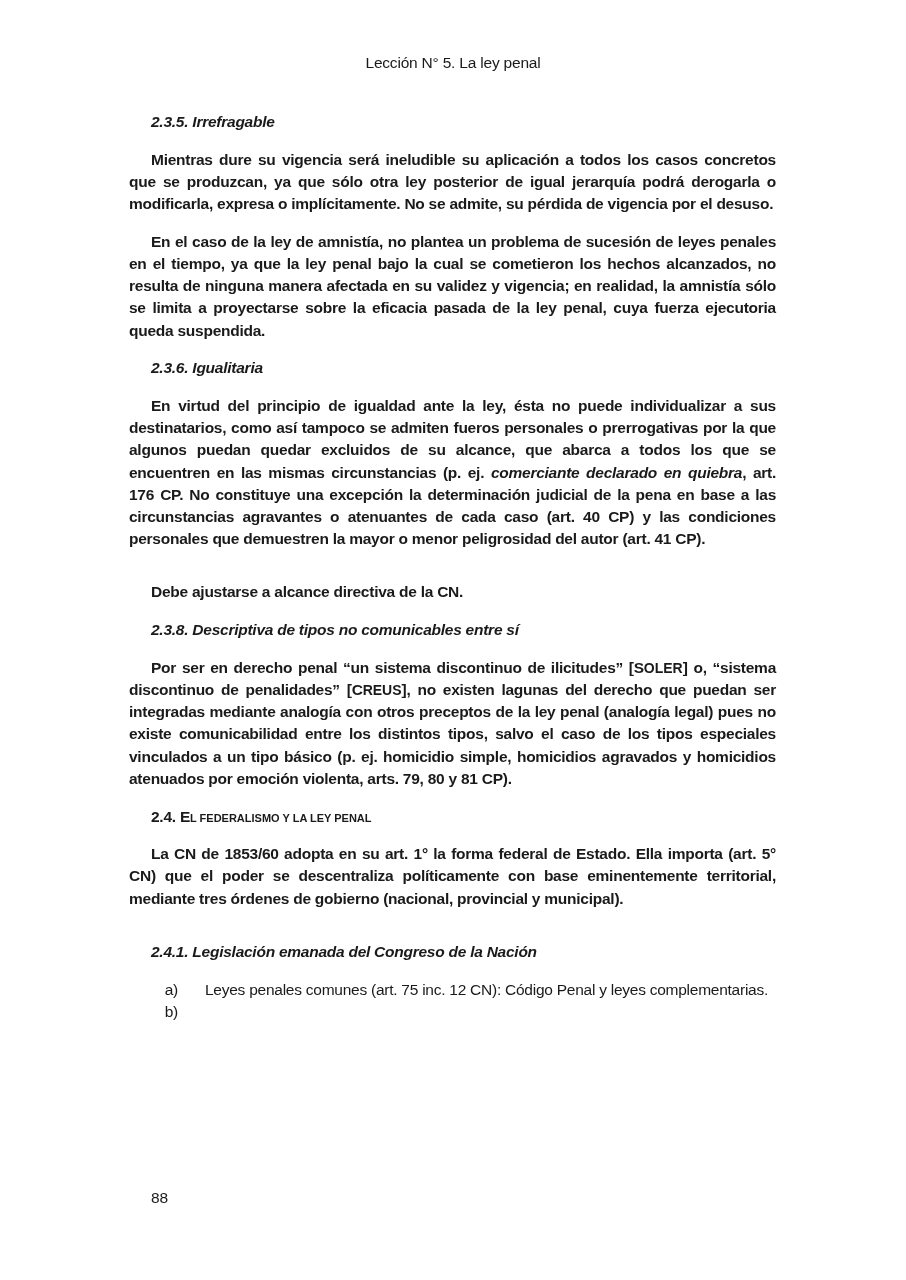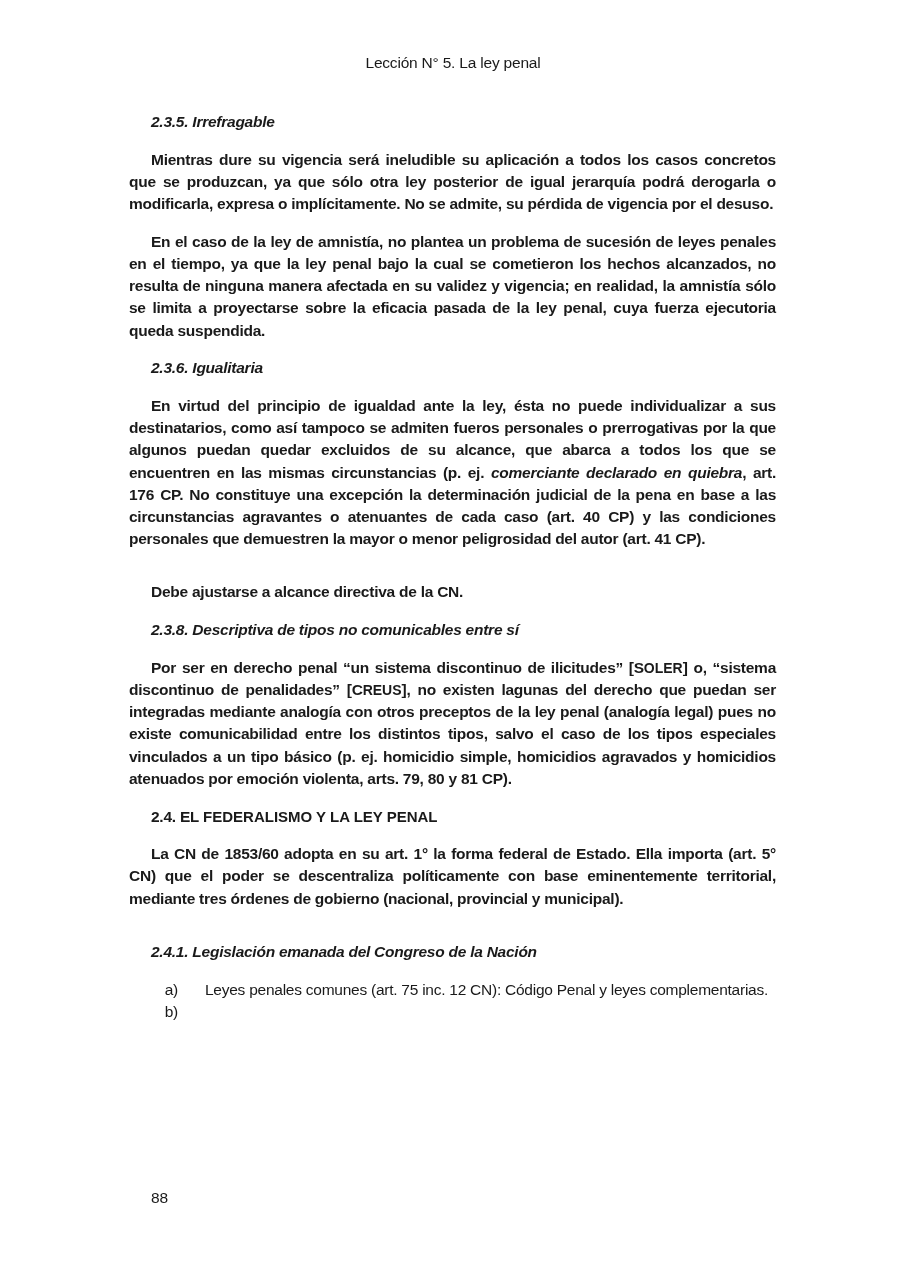--- a/index.html
+++ b/index.html
@@ -17,21 +17,21 @@
       position: absolute; left: 129px; top: 111px; width: 647px;
       font-size: 15.5px; line-height: 22.2px; letter-spacing: -0.25px;
     }
     .heading {
       font-weight: bold; font-style: italic; margin: 0; padding-left: 22px;
       height: 22.2px;
     }
     .heading-caps {
       font-weight: bold; margin: 0; padding-left: 22px; height: 22.2px;
     }
-    .heading-caps .sc { font-size: 15px; letter-spacing: 0; }
+    .heading-caps .sc { font-size: 11px; letter-spacing: 0; }
     .para {
       margin: 0; text-align: justify; text-indent: 22px; font-weight: bold;
     }
     .gap { height: 15.5px; }
     .sc-name { font-size: 14px; letter-spacing: 0; }
     .list { margin: 0; padding: 0; list-style: none; }
     .list-item { display: flex; }
     .list-marker { width: 49px; text-align: right; padding-right: 27px; box-sizing: border-box; flex: 0 0 76px; }
     .list-text { flex: 1; text-align: justify; }
     .page-number {

